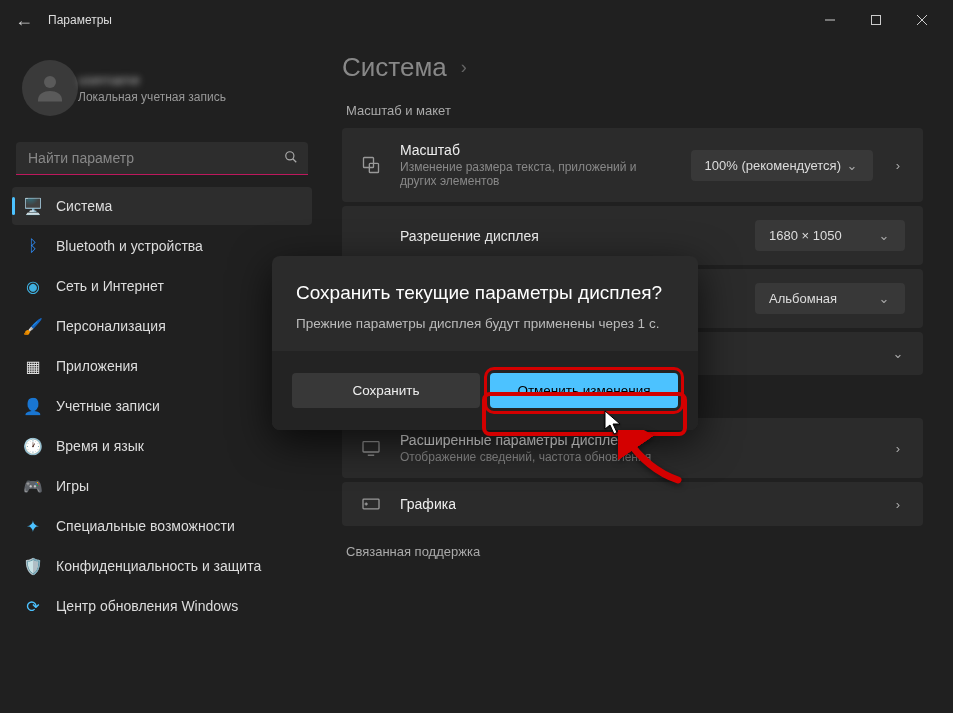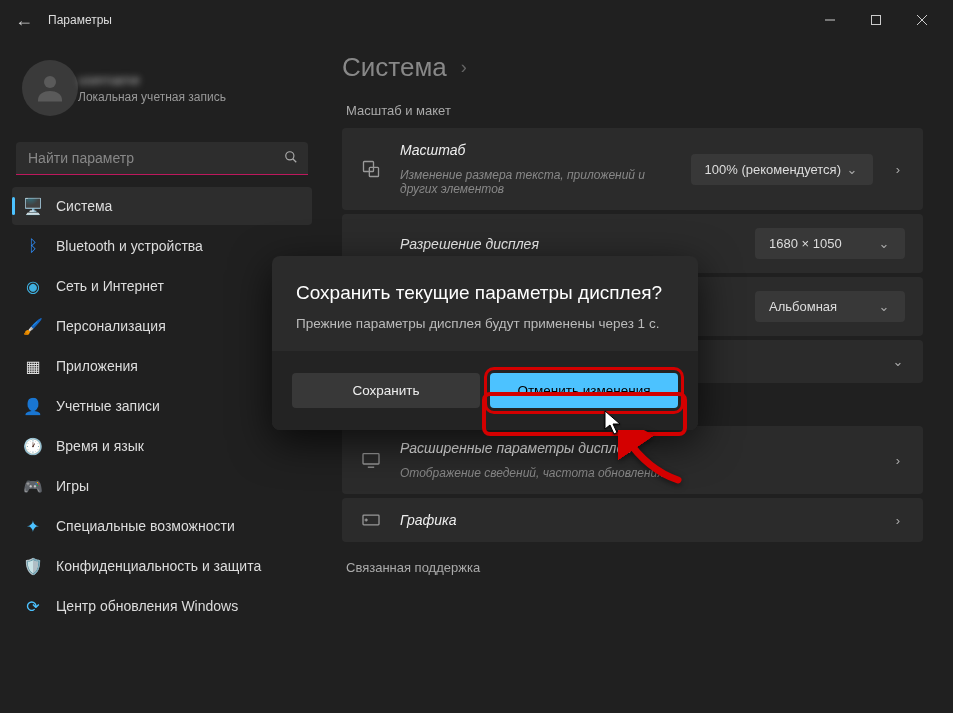--- a/index.html
+++ b/index.html
@@ -27,23 +27,23 @@
 .nav-item.active { background: #2d2d2d; position: relative; }
 .nav-item.active::before { content: ''; position: absolute; left: 0; top: 10px; bottom: 10px; width: 3px; background: #4cc2ff; border-radius: 2px; }
 .nav-icon { width: 18px; height: 18px; display: flex; align-items: center; justify-content: center; font-size: 16px; }
 .main { flex: 1; padding: 12px 18px 0 18px; overflow-y: auto; }
 .breadcrumb { display: flex; align-items: center; gap: 14px; font-size: 26px; color: #fff; margin-bottom: 20px; }
 .crumb-parent { color: #888; }
 .crumb-sep { color: #666; font-size: 18px; }
 .section-label { color: #aaa; font-size: 13px; margin: 18px 0 10px 4px; }
 .row { background: #2b2b2b; border-radius: 4px; padding: 14px 18px; display: flex; align-items: center; gap: 18px; margin-bottom: 4px; }
 .row-icon { width: 22px; color: #999; display: flex; justify-content: center; }
-.row-text { flex: 1; font-style: italic; }
+.row-text { flex: 1; }
 .row-title { color: #eee; font-size: 14px; }
-.row-sub { color: #888; font-size: 12px; margin-top: 10px; }
+.row-sub { color: #888; font-size: 12px; margin-top: 2px; }
 .row-value { background: #383838; border-radius: 4px; padding: 8px 14px; color: #ddd; font-size: 13px; display: flex; align-items: center; gap: 4px; min-width: 150px; justify-content: space-between; }
 .chev { color: #aaa; font-size: 13px; width: 14px; text-align: center; }
 .dialog-overlay { position: absolute; left: 272px; top: 256px; width: 426px; background: #2b2b2b; border-radius: 8px; box-shadow: 0 12px 40px rgba(0,0,0,0.7); z-index: 10; }
 .dialog-body { padding: 26px 24px 20px 24px; }
 .dialog-title { color: #fff; font-size: 19px; margin-bottom: 12px; }
 .dialog-msg { color: #bbb; font-size: 13.5px; }
 .dialog-actions { background: #232323; padding: 22px 20px; display: flex; gap: 10px; border-radius: 0 0 8px 8px; }
 .dlg-btn { flex: 1; padding: 10px 0; border-radius: 4px; font-size: 13.5px; text-align: center; cursor: pointer; }
 .dlg-btn.secondary { background: #383838; color: #eee; }
 .dlg-btn.primary { background: #4cc2ff; color: #000; position: relative; outline: 3px solid #d40000; outline-offset: 3px; border-radius: 4px; }

